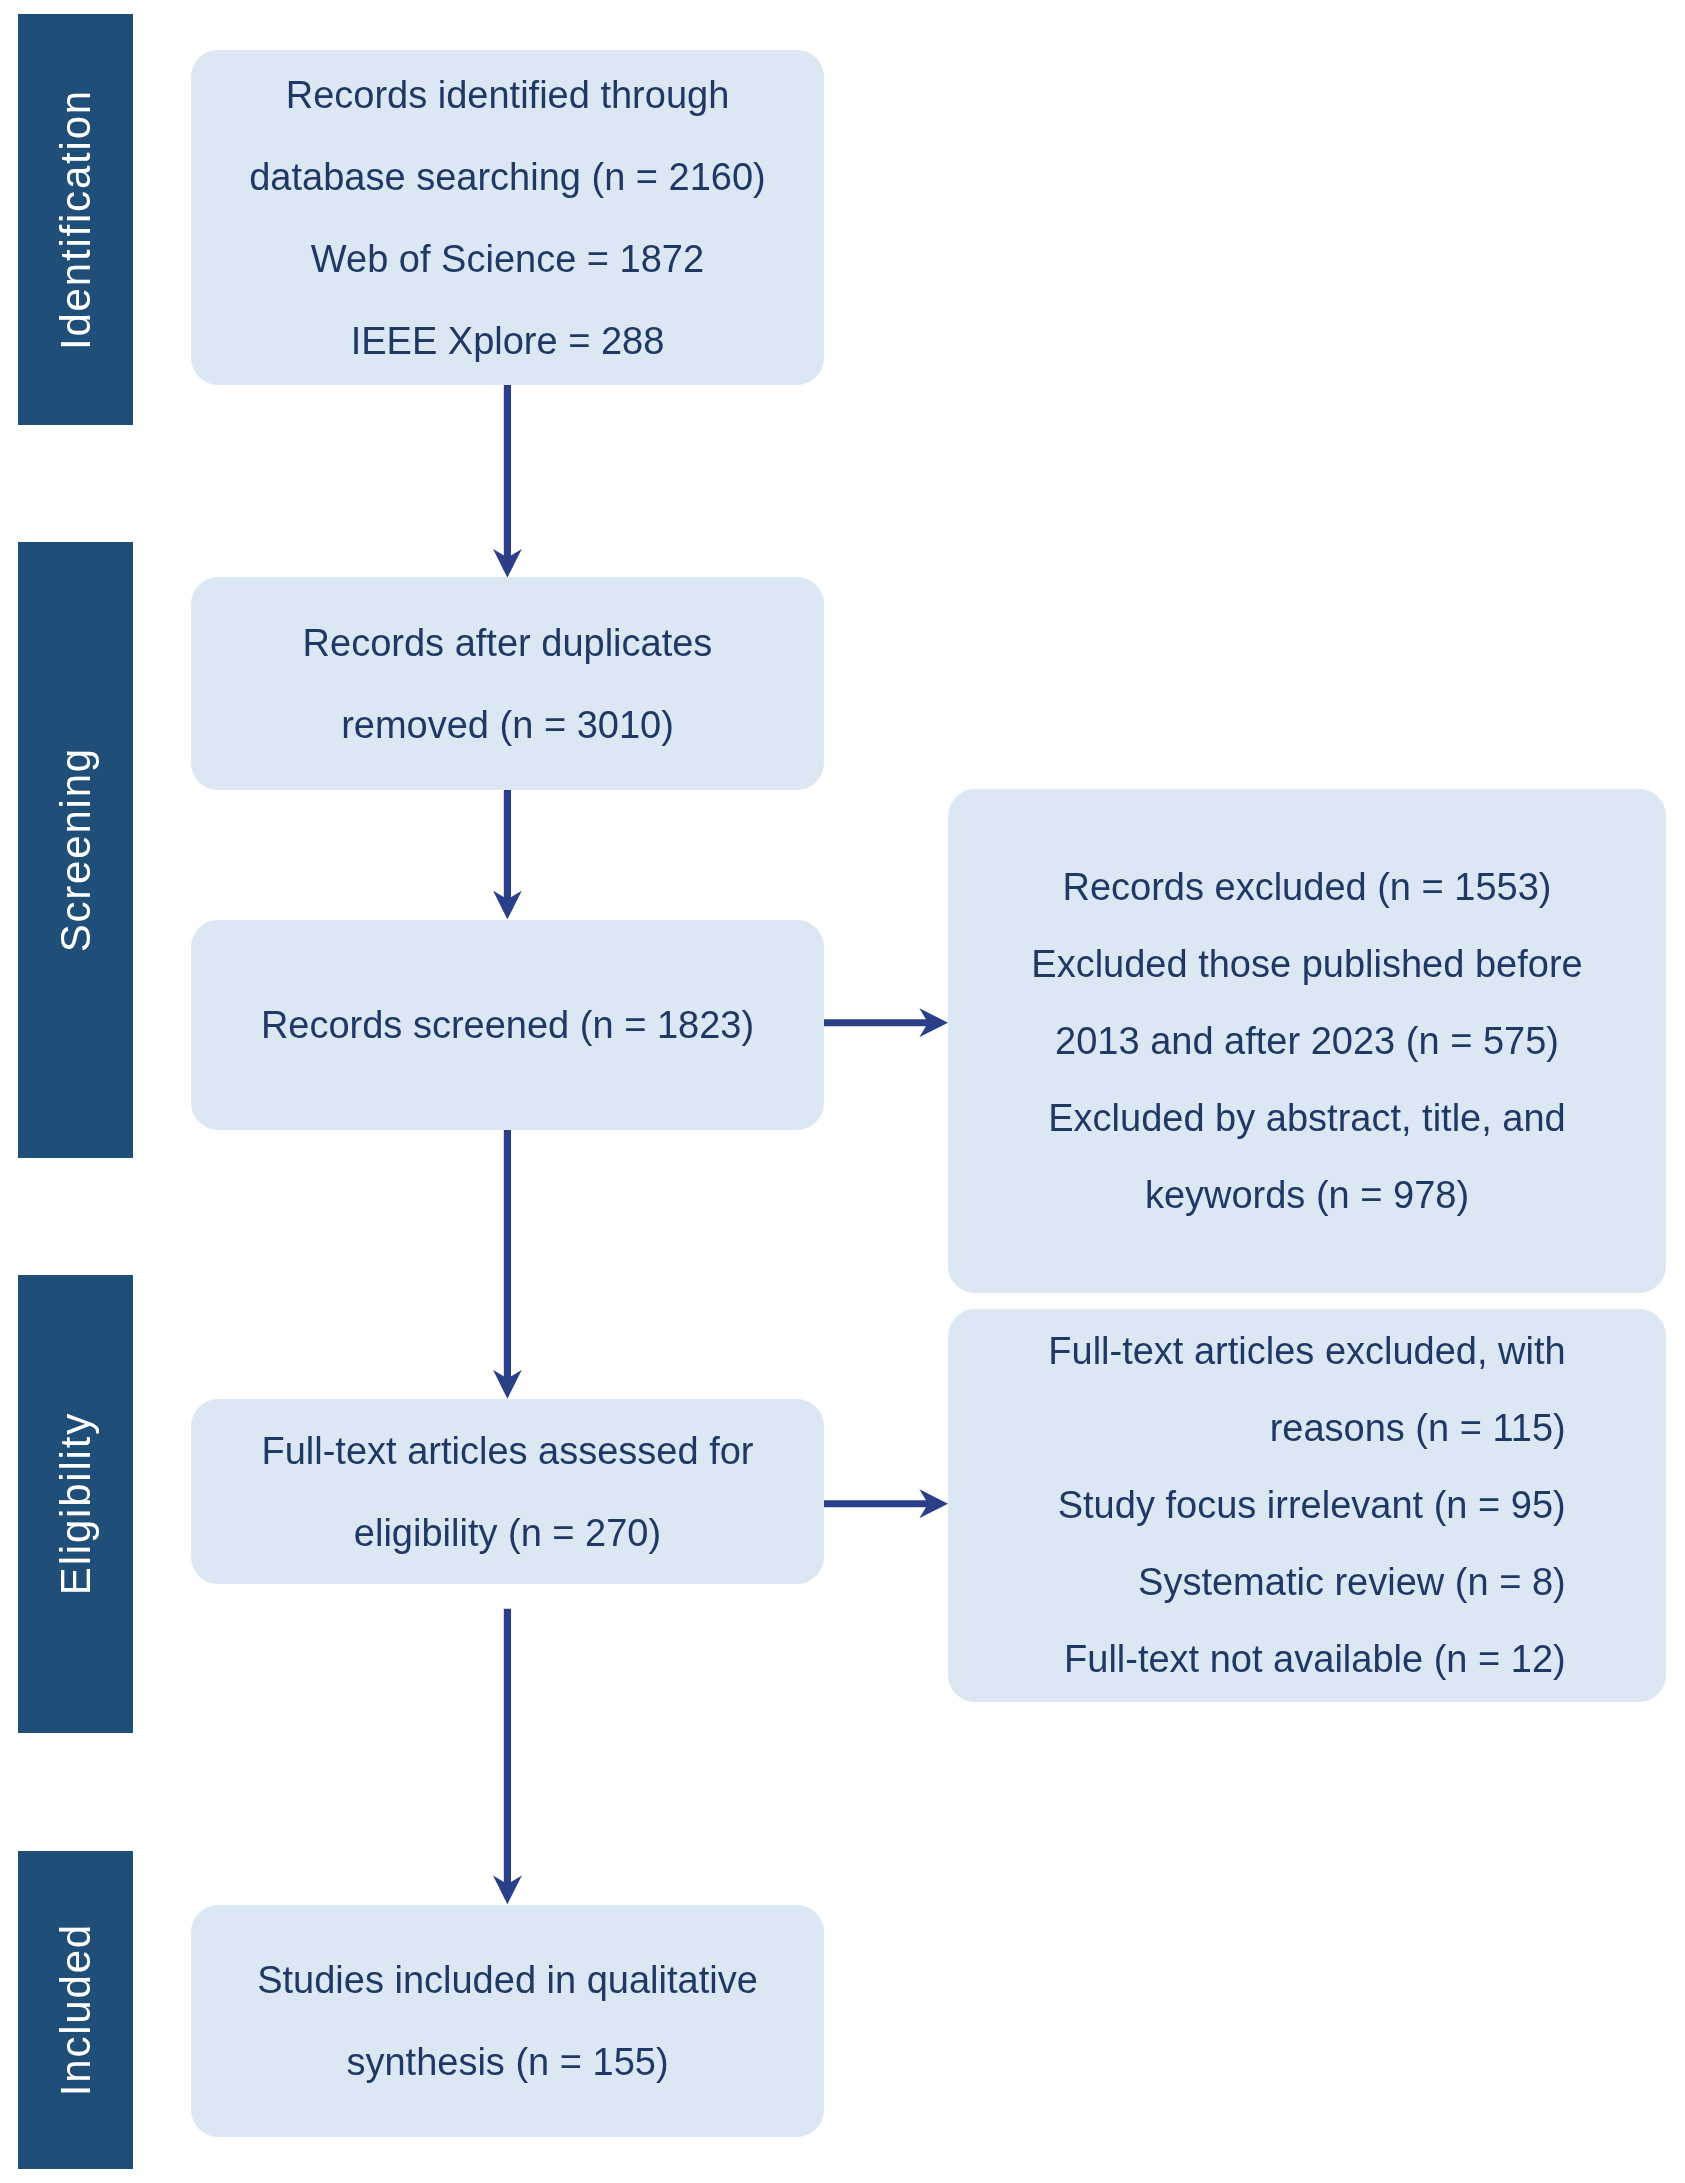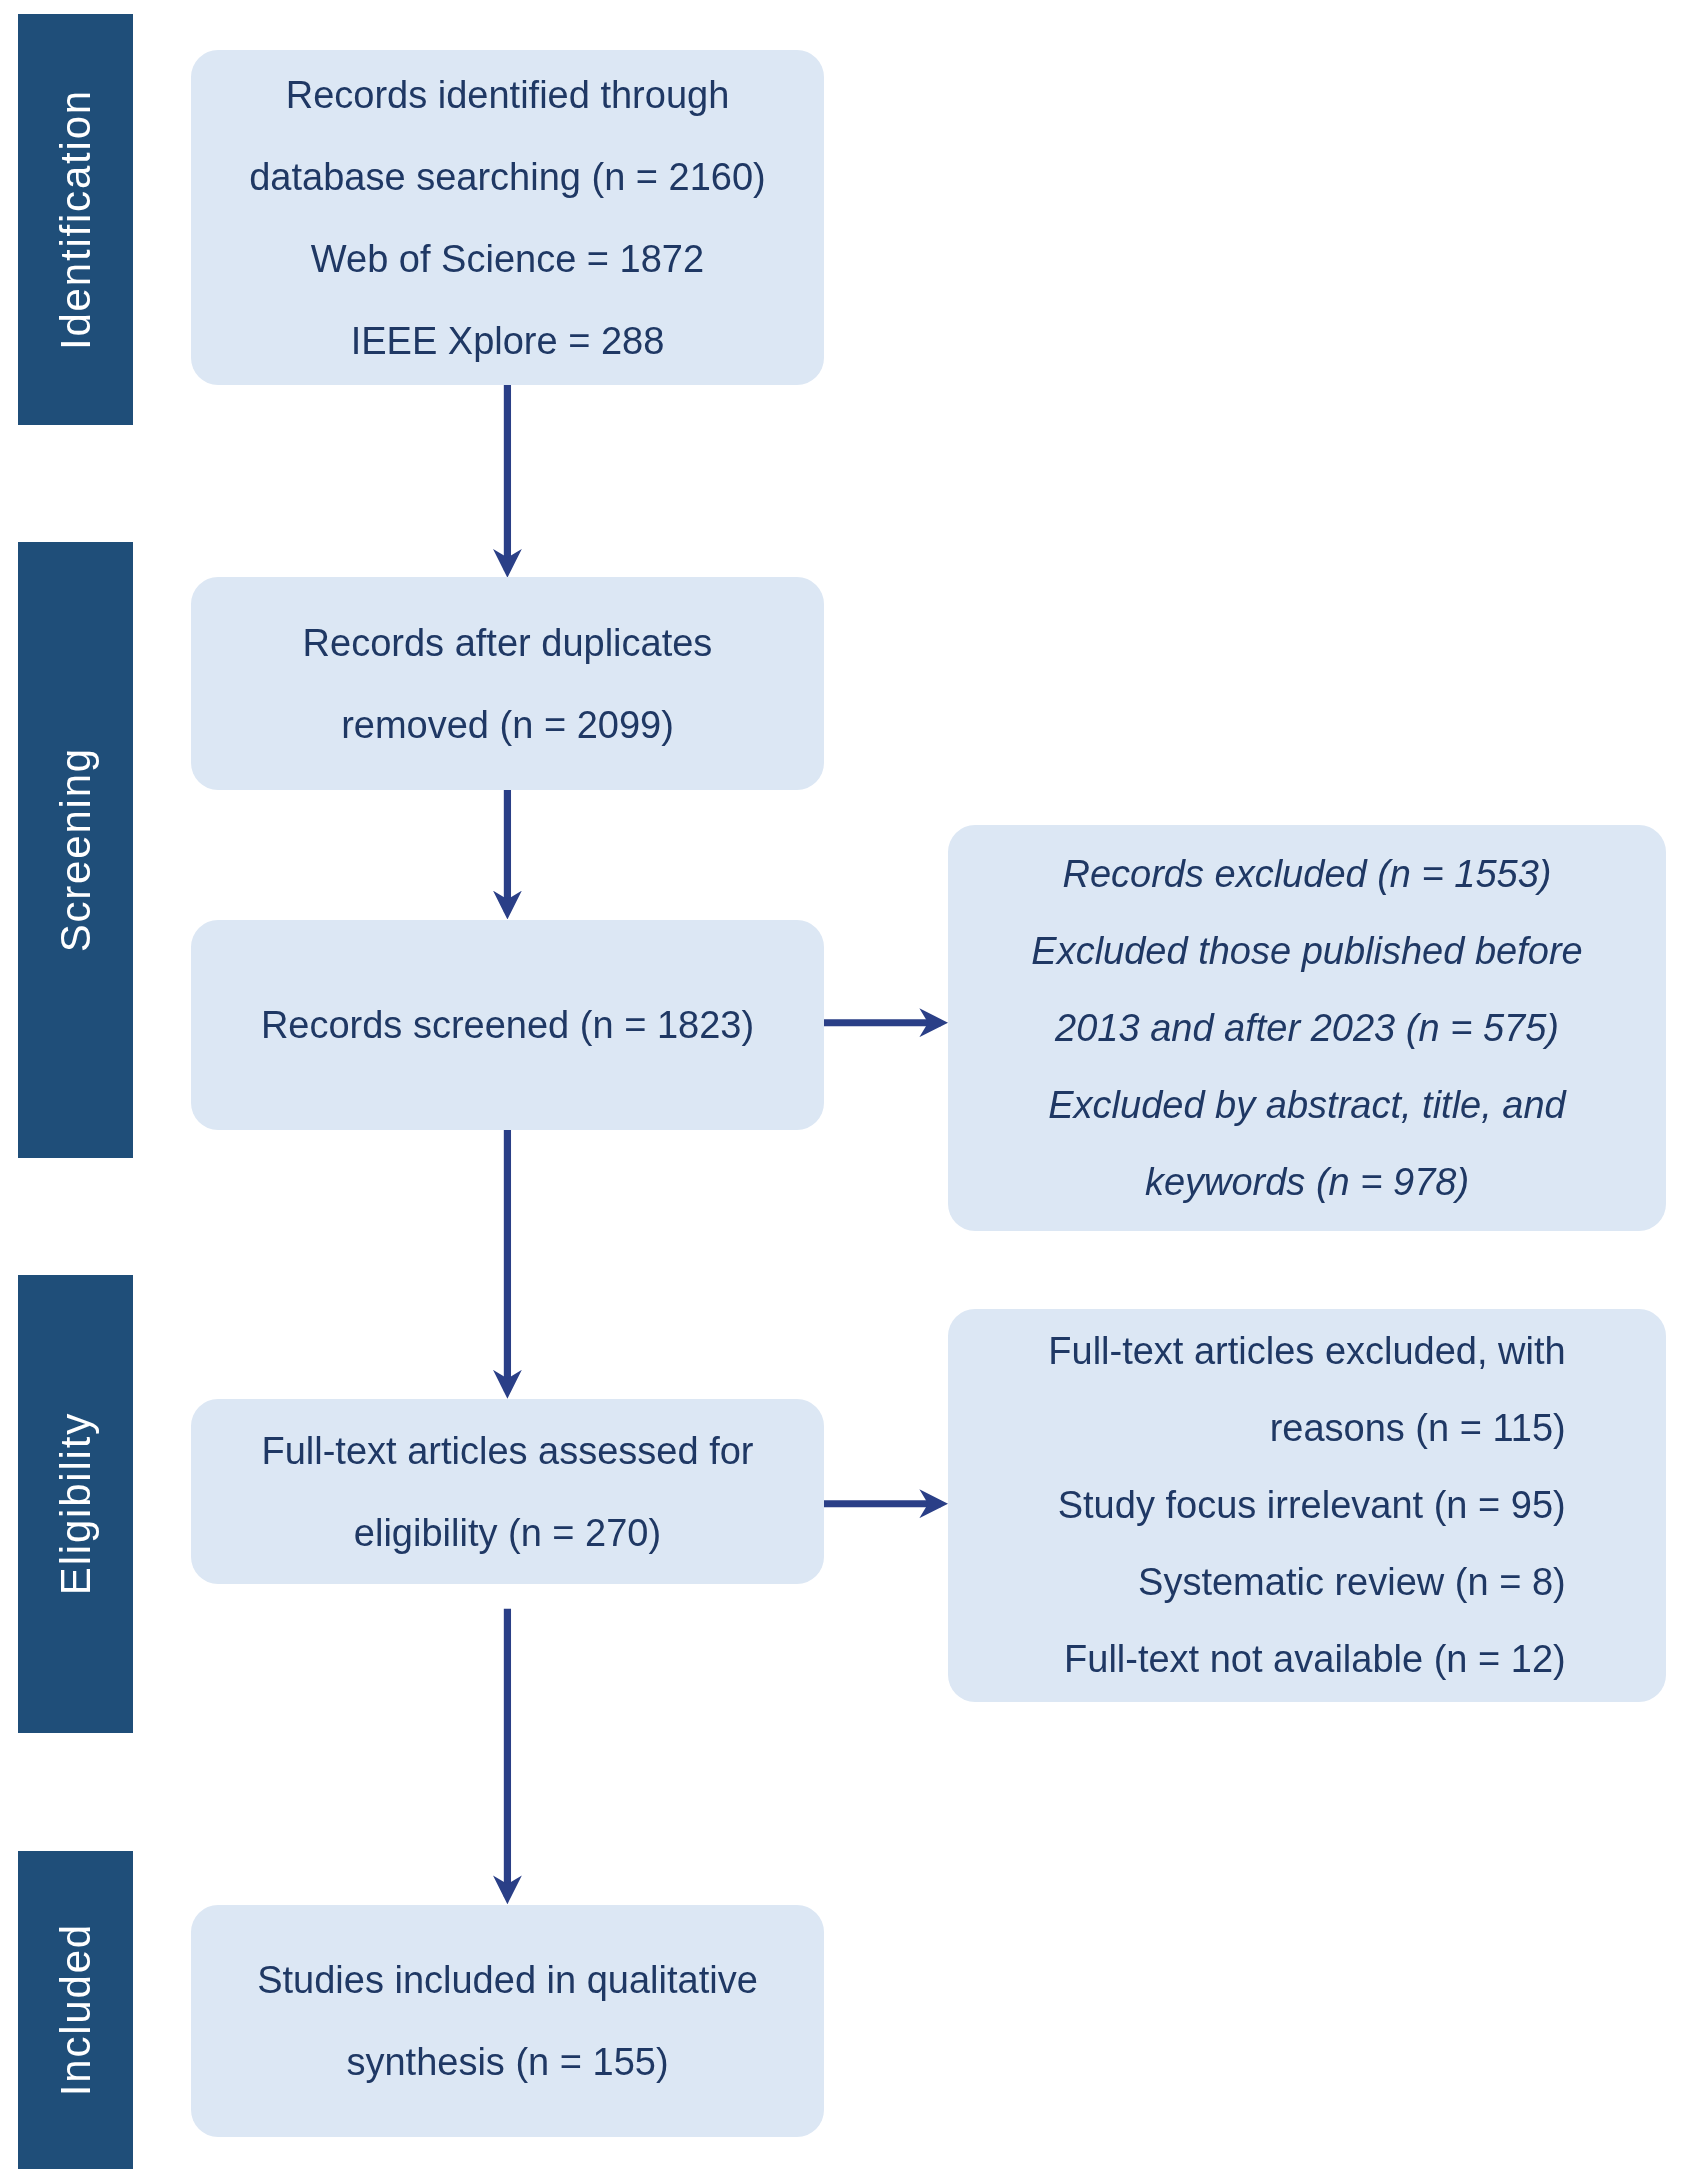--- a/index.html
+++ b/index.html
@@ -45,21 +45,21 @@
   }
   .main-box{left:191px;width:633px;}
   .main-box .box-text{line-height:82px;}
   .side-box{left:948px;width:718px;}
   .side-box .box-text{line-height:77px;}
   #b1{top:50px;height:335px;}
   #b2{top:577px;height:213px;}
   #b3{top:920px;height:210px;text-align:right;}
   #b4{top:1399px;height:185px;}
   #b5{top:1905px;height:232px;}
-  #r1{top:825px;height:406px;font-style:italic;}
+  #r1{top:789px;height:504px;}
   #r2{top:1309px;height:393px;text-align:right;}
   #bar-identification{top:14px;height:411px;}
   #bar-screening{top:542px;height:616px;}
   #bar-eligibility{top:1275px;height:458px;}
   #bar-included{top:1851px;height:318px;}
   svg.arrows{position:absolute;inset:0;width:1685px;height:2183px;pointer-events:none;}
   svg.arrows line{stroke:var(--arrow);stroke-width:12px;}
   svg.arrows .head{fill:var(--arrow);}
 </style>
 </head>
@@ -95,21 +95,21 @@
   </div>
 
   <div class="flow-box main-box" id="b1">
     <div class="box-text">Records identified through
 database searching (n = 2160)
 Web of Science = 1872
 IEEE Xplore = 288</div>
   </div>
   <div class="flow-box main-box" id="b2">
     <div class="box-text">Records after duplicates
-removed (n = 2099)</div>
+removed (n = 3010)</div>
   </div>
   <div class="flow-box main-box" id="b3">
     <div class="box-text">Records screened (n = 1823)</div>
   </div>
   <div class="flow-box main-box" id="b4">
     <div class="box-text">Full-text articles assessed for
 eligibility (n = 270)</div>
   </div>
   <div class="flow-box main-box" id="b5">
     <div class="box-text">Studies included in qualitative

